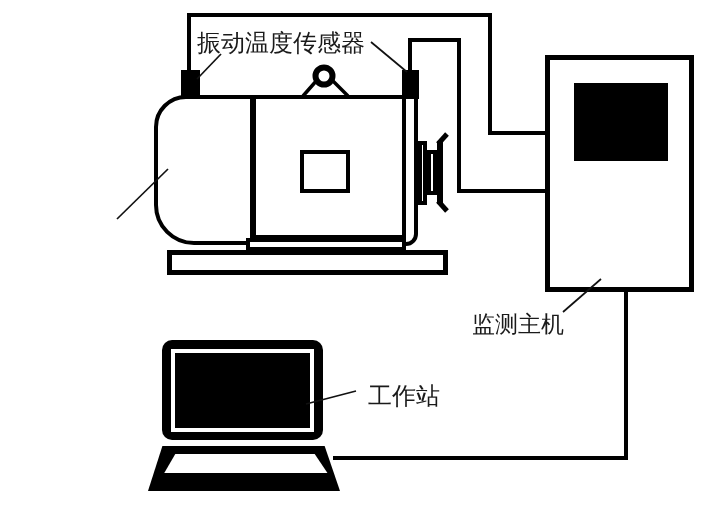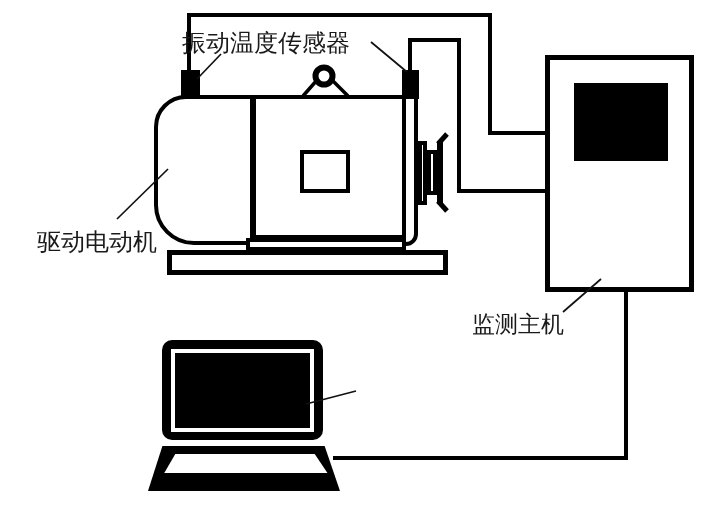--- a/index.html
+++ b/index.html
@@ -33,21 +33,21 @@
   #sensor-right{left:402px;top:70px;width:17px;height:29px;}
   
   #laptop-screen{left:162px;top:340px;width:161px;height:100px;background:#000;border-radius:10px;}
   #laptop-frame{left:171px;top:349px;width:143px;height:83px;border:4px solid #fff;background:#000;}
   #laptop-base{left:148px;top:446px;width:192px;height:45px;background:#000;
                clip-path:polygon(7.5% 0,92% 0,100% 100%,0% 100%);}
   #laptop-kbd{left:160px;top:454px;width:170px;height:19px;background:#fff;
               clip-path:polygon(9% 0,91% 0,98.5% 100%,2.5% 100%);}
   #overlay{position:absolute;left:0;top:0;z-index:6;pointer-events:none;}
   .z1{z-index:1}.z2{z-index:2}.z3{z-index:3}
-  #sensor-label{left:182px;top:27px;font-size:24px;}
+  #sensor-label{left:197px;top:27px;font-size:24px;}
   #motor-label{left:37px;top:226px;font-size:24px;}
   #host-label{left:472px;top:309px;font-size:23px;}
   #ws-label{left:368px;top:380px;font-size:24px;}
 </style>
 </head>
 <body>
 
 <div id="stage">
 
 
@@ -90,16 +90,16 @@
     <line x1="563" y1="312" x2="601" y2="279" stroke="#111" stroke-width="1.7"></line>
     <line x1="306" y1="404" x2="356" y2="391" stroke="#111" stroke-width="1.7"></line>
     <path d="M303,96 L317,80 L332,80 L348,96" fill="none" stroke="#000" stroke-width="3.5"></path>
     <circle cx="324" cy="76" r="8.5" fill="#fff" stroke="#000" stroke-width="6"></circle>
     <line x1="440" y1="141" x2="440" y2="204" stroke="#000" stroke-width="6"></line>
     <line x1="438" y1="144" x2="447" y2="134" stroke="#000" stroke-width="5"></line>
     <line x1="438" y1="201" x2="447" y2="211" stroke="#000" stroke-width="5"></line>
   </svg>
 
   <div id="sensor-label" class="lbl z3">振动温度传感器</div>
-  <div id="motor-label" class="lbl z3">驱动电动机</div>
   <div id="host-label" class="lbl z3">监测主机</div>
+  <div id="ws-label" class="lbl z3">工作站</div>
 
 </div>
 
 </body></html>

